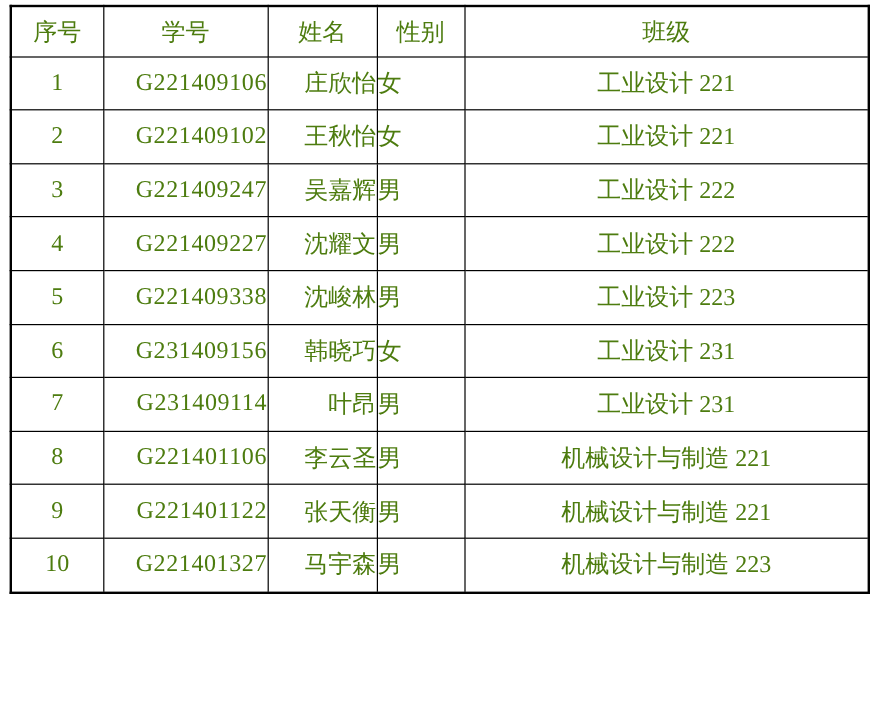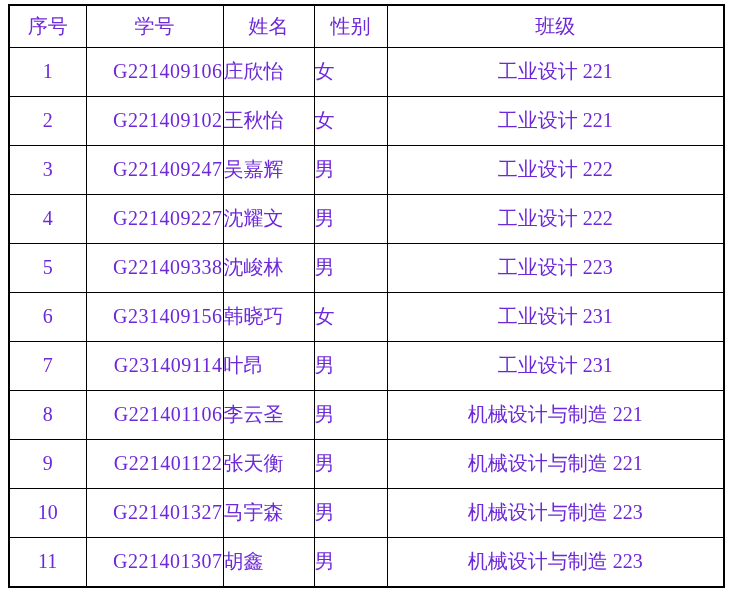--- a/index.html
+++ b/index.html
@@ -14,42 +14,42 @@
     position: relative;
     width: 729px;
     height: 591px;
     background: #ffffff;
   }
   table.student-table {
     position: absolute;
     left: 8px;
     top: 4px;
     width: 715px;
-    height: 584px;
+    height: 491px;
     border-collapse: collapse;
     table-layout: fixed;
-    color: #6d28d9;
+    color: #4d7c0f;
     font-size: 20px;
     background: #ffffff;
     border: 2px solid #000000;
   }
   table.student-table th,
   table.student-table td {
     border: 1.5px solid #000000;
     font-weight: normal;
     vertical-align: middle;
     padding: 0;
     overflow: hidden;
     white-space: nowrap;
   }
   table.student-table thead tr { height: 42px; }
   th { text-align: center; }
   .c-no     { text-align: center; }
   .c-id     { text-align: right; letter-spacing: 0.5px; }
-  .c-name   { text-align: left; padding-left: 10px; margin-top: 20px; }
+  .c-name   { text-align: right; padding-left: 10px; margin-top: 20px; }
   .c-gender { text-align: left; padding-left: 10px; }
   .c-class  { text-align: center; padding-left: 11px; }
 </style>
 </head>
 <body>
 
 <div class="page">
   <table class="student-table">
     <colgroup>
       <col style="width:77px">
@@ -141,23 +141,16 @@
   </tr>
 
   <tr>
     <td class="c-no">10</td>
     <td class="c-id">G221401327</td>
     <td class="c-name">马宇森</td>
     <td class="c-gender">男</td>
     <td class="c-class">机械设计与制造 223</td>
   </tr>
 
-  <tr>
-    <td class="c-no">11</td>
-    <td class="c-id">G221401307</td>
-    <td class="c-name">胡鑫</td>
-    <td class="c-gender">男</td>
-    <td class="c-class">机械设计与制造 223</td>
-  </tr>
 
 </tbody>
   </table>
 </div>
 
 </body></html>

